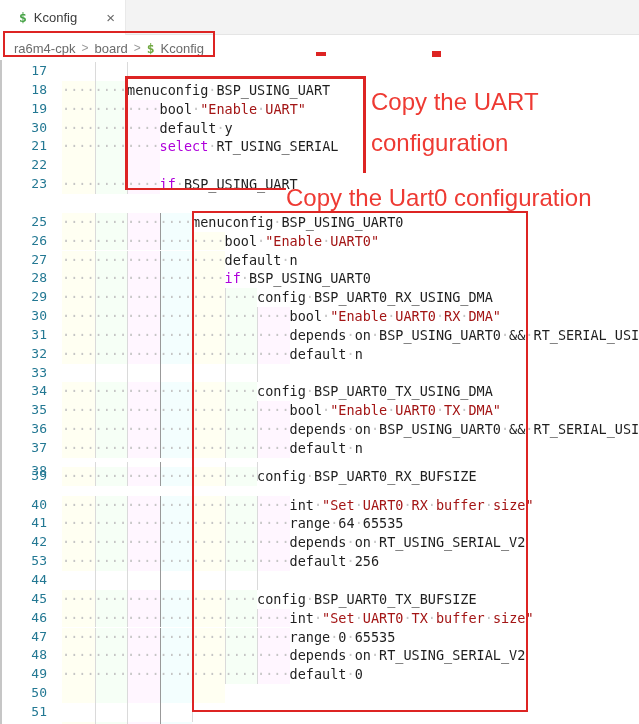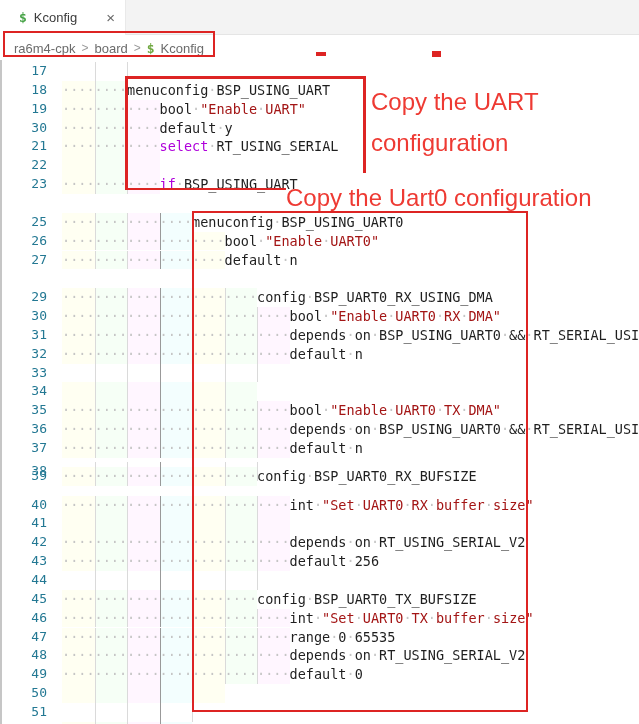--- a/index.html
+++ b/index.html
@@ -165,20 +165,33 @@
         <div class="band" style="left: 127.016px; width: 32.508px; background: rgba(255, 127, 255, 0.07);"></div>
         <div class="band" style="left: 159.524px; width: 32.508px; background: rgba(79, 236, 236, 0.07);"></div>
         <div class="band" style="left: 192.032px; width: 32.508px; background: rgba(255, 255, 64, 0.07);"></div>
         <div class="guide" style="left: 94.508px;"></div>
         <div class="guide" style="left: 127.016px;"></div>
         <div class="guide dark" style="left: 159.524px;"></div>
         <div class="guide" style="left: 192.032px;"></div>
         <span class="ln">27</span>
         <span class="code"><span class="w">····················</span><span class="b">default</span><span class="w">·</span><span class="b">n</span></span>
       </div>
+      <div class="row" style="top: 209.35px;">
+        <div class="band" style="left: 62px; width: 32.508px; background: rgba(255, 255, 64, 0.07);"></div>
+        <div class="band" style="left: 94.508px; width: 32.508px; background: rgba(127, 255, 127, 0.07);"></div>
+        <div class="band" style="left: 127.016px; width: 32.508px; background: rgba(255, 127, 255, 0.07);"></div>
+        <div class="band" style="left: 159.524px; width: 32.508px; background: rgba(79, 236, 236, 0.07);"></div>
+        <div class="band" style="left: 192.032px; width: 32.508px; background: rgba(255, 255, 64, 0.07);"></div>
+        <div class="guide" style="left: 94.508px;"></div>
+        <div class="guide" style="left: 127.016px;"></div>
+        <div class="guide dark" style="left: 159.524px;"></div>
+        <div class="guide" style="left: 192.032px;"></div>
+        <span class="ln">28</span>
+        <span class="code"><span class="w">····················</span><span class="m">if</span><span class="w">·</span><span class="b">BSP_USING_UART0</span></span>
+      </div>
       <div class="row" style="top: 228.2px;">
         <div class="band" style="left: 62px; width: 32.508px; background: rgba(255, 255, 64, 0.07);"></div>
         <div class="band" style="left: 94.508px; width: 32.508px; background: rgba(127, 255, 127, 0.07);"></div>
         <div class="band" style="left: 127.016px; width: 32.508px; background: rgba(255, 127, 255, 0.07);"></div>
         <div class="band" style="left: 159.524px; width: 32.508px; background: rgba(79, 236, 236, 0.07);"></div>
         <div class="band" style="left: 192.032px; width: 32.508px; background: rgba(255, 255, 64, 0.07);"></div>
         <div class="band" style="left: 224.54px; width: 32.508px; background: rgba(127, 255, 127, 0.07);"></div>
         <div class="guide" style="left: 94.508px;"></div>
         <div class="guide" style="left: 127.016px;"></div>
         <div class="guide dark" style="left: 159.524px;"></div>
@@ -254,20 +267,21 @@
         <div class="band" style="left: 127.016px; width: 32.508px; background: rgba(255, 127, 255, 0.07);"></div>
         <div class="band" style="left: 159.524px; width: 32.508px; background: rgba(79, 236, 236, 0.07);"></div>
         <div class="band" style="left: 192.032px; width: 32.508px; background: rgba(255, 255, 64, 0.07);"></div>
         <div class="band" style="left: 224.54px; width: 32.508px; background: rgba(127, 255, 127, 0.07);"></div>
         <div class="guide" style="left: 94.508px;"></div>
         <div class="guide" style="left: 127.016px;"></div>
         <div class="guide dark" style="left: 159.524px;"></div>
         <div class="guide" style="left: 192.032px;"></div>
         <div class="guide" style="left: 224.54px;"></div>
         <span class="ln">34</span>
+        <span class="code"><span class="w">························</span><span class="b">config</span><span class="w">·</span><span class="b">BSP_UART0_TX_USING_DMA</span></span>
       </div>
       <div class="row" style="top: 341.3px;">
         <div class="band" style="left: 62px; width: 32.508px; background: rgba(255, 255, 64, 0.07);"></div>
         <div class="band" style="left: 94.508px; width: 32.508px; background: rgba(127, 255, 127, 0.07);"></div>
         <div class="band" style="left: 127.016px; width: 32.508px; background: rgba(255, 127, 255, 0.07);"></div>
         <div class="band" style="left: 159.524px; width: 32.508px; background: rgba(79, 236, 236, 0.07);"></div>
         <div class="band" style="left: 192.032px; width: 32.508px; background: rgba(255, 255, 64, 0.07);"></div>
         <div class="band" style="left: 224.54px; width: 32.508px; background: rgba(127, 255, 127, 0.07);"></div>
         <div class="band" style="left: 257.048px; width: 32.508px; background: rgba(255, 127, 255, 0.07);"></div>
         <div class="guide" style="left: 94.508px;"></div>
@@ -363,20 +377,21 @@
         <div class="band" style="left: 192.032px; width: 32.508px; background: rgba(255, 255, 64, 0.07);"></div>
         <div class="band" style="left: 224.54px; width: 32.508px; background: rgba(127, 255, 127, 0.07);"></div>
         <div class="band" style="left: 257.048px; width: 32.508px; background: rgba(255, 127, 255, 0.07);"></div>
         <div class="guide" style="left: 94.508px;"></div>
         <div class="guide" style="left: 127.016px;"></div>
         <div class="guide dark" style="left: 159.524px;"></div>
         <div class="guide" style="left: 192.032px;"></div>
         <div class="guide" style="left: 224.54px;"></div>
         <div class="guide" style="left: 257.048px;"></div>
         <span class="ln">41</span>
+        <span class="code"><span class="w">····························</span><span class="b">range</span><span class="w">·</span><span class="b">64</span><span class="w">·</span><span class="b">65535</span></span>
       </div>
       <div class="row" style="top: 473.25px;">
         <div class="band" style="left: 62px; width: 32.508px; background: rgba(255, 255, 64, 0.07);"></div>
         <div class="band" style="left: 94.508px; width: 32.508px; background: rgba(127, 255, 127, 0.07);"></div>
         <div class="band" style="left: 127.016px; width: 32.508px; background: rgba(255, 127, 255, 0.07);"></div>
         <div class="band" style="left: 159.524px; width: 32.508px; background: rgba(79, 236, 236, 0.07);"></div>
         <div class="band" style="left: 192.032px; width: 32.508px; background: rgba(255, 255, 64, 0.07);"></div>
         <div class="band" style="left: 224.54px; width: 32.508px; background: rgba(127, 255, 127, 0.07);"></div>
         <div class="band" style="left: 257.048px; width: 32.508px; background: rgba(255, 127, 255, 0.07);"></div>
         <div class="guide" style="left: 94.508px;"></div>
@@ -395,21 +410,21 @@
         <div class="band" style="left: 159.524px; width: 32.508px; background: rgba(79, 236, 236, 0.07);"></div>
         <div class="band" style="left: 192.032px; width: 32.508px; background: rgba(255, 255, 64, 0.07);"></div>
         <div class="band" style="left: 224.54px; width: 32.508px; background: rgba(127, 255, 127, 0.07);"></div>
         <div class="band" style="left: 257.048px; width: 32.508px; background: rgba(255, 127, 255, 0.07);"></div>
         <div class="guide" style="left: 94.508px;"></div>
         <div class="guide" style="left: 127.016px;"></div>
         <div class="guide dark" style="left: 159.524px;"></div>
         <div class="guide" style="left: 192.032px;"></div>
         <div class="guide" style="left: 224.54px;"></div>
         <div class="guide" style="left: 257.048px;"></div>
-        <span class="ln">43</span>
+        <span class="ln">53</span>
         <span class="code"><span class="w">····························</span><span class="b">default</span><span class="w">·</span><span class="b">256</span></span>
       </div>
       <div class="row" style="top: 510.95px;">
         <div class="guide" style="left: 94.508px;"></div>
         <div class="guide" style="left: 127.016px;"></div>
         <div class="guide dark" style="left: 159.524px;"></div>
         <div class="guide" style="left: 192.032px;"></div>
         <div class="guide" style="left: 224.54px;"></div>
         <div class="guide" style="left: 257.048px;"></div>
         <span class="ln">44</span>

